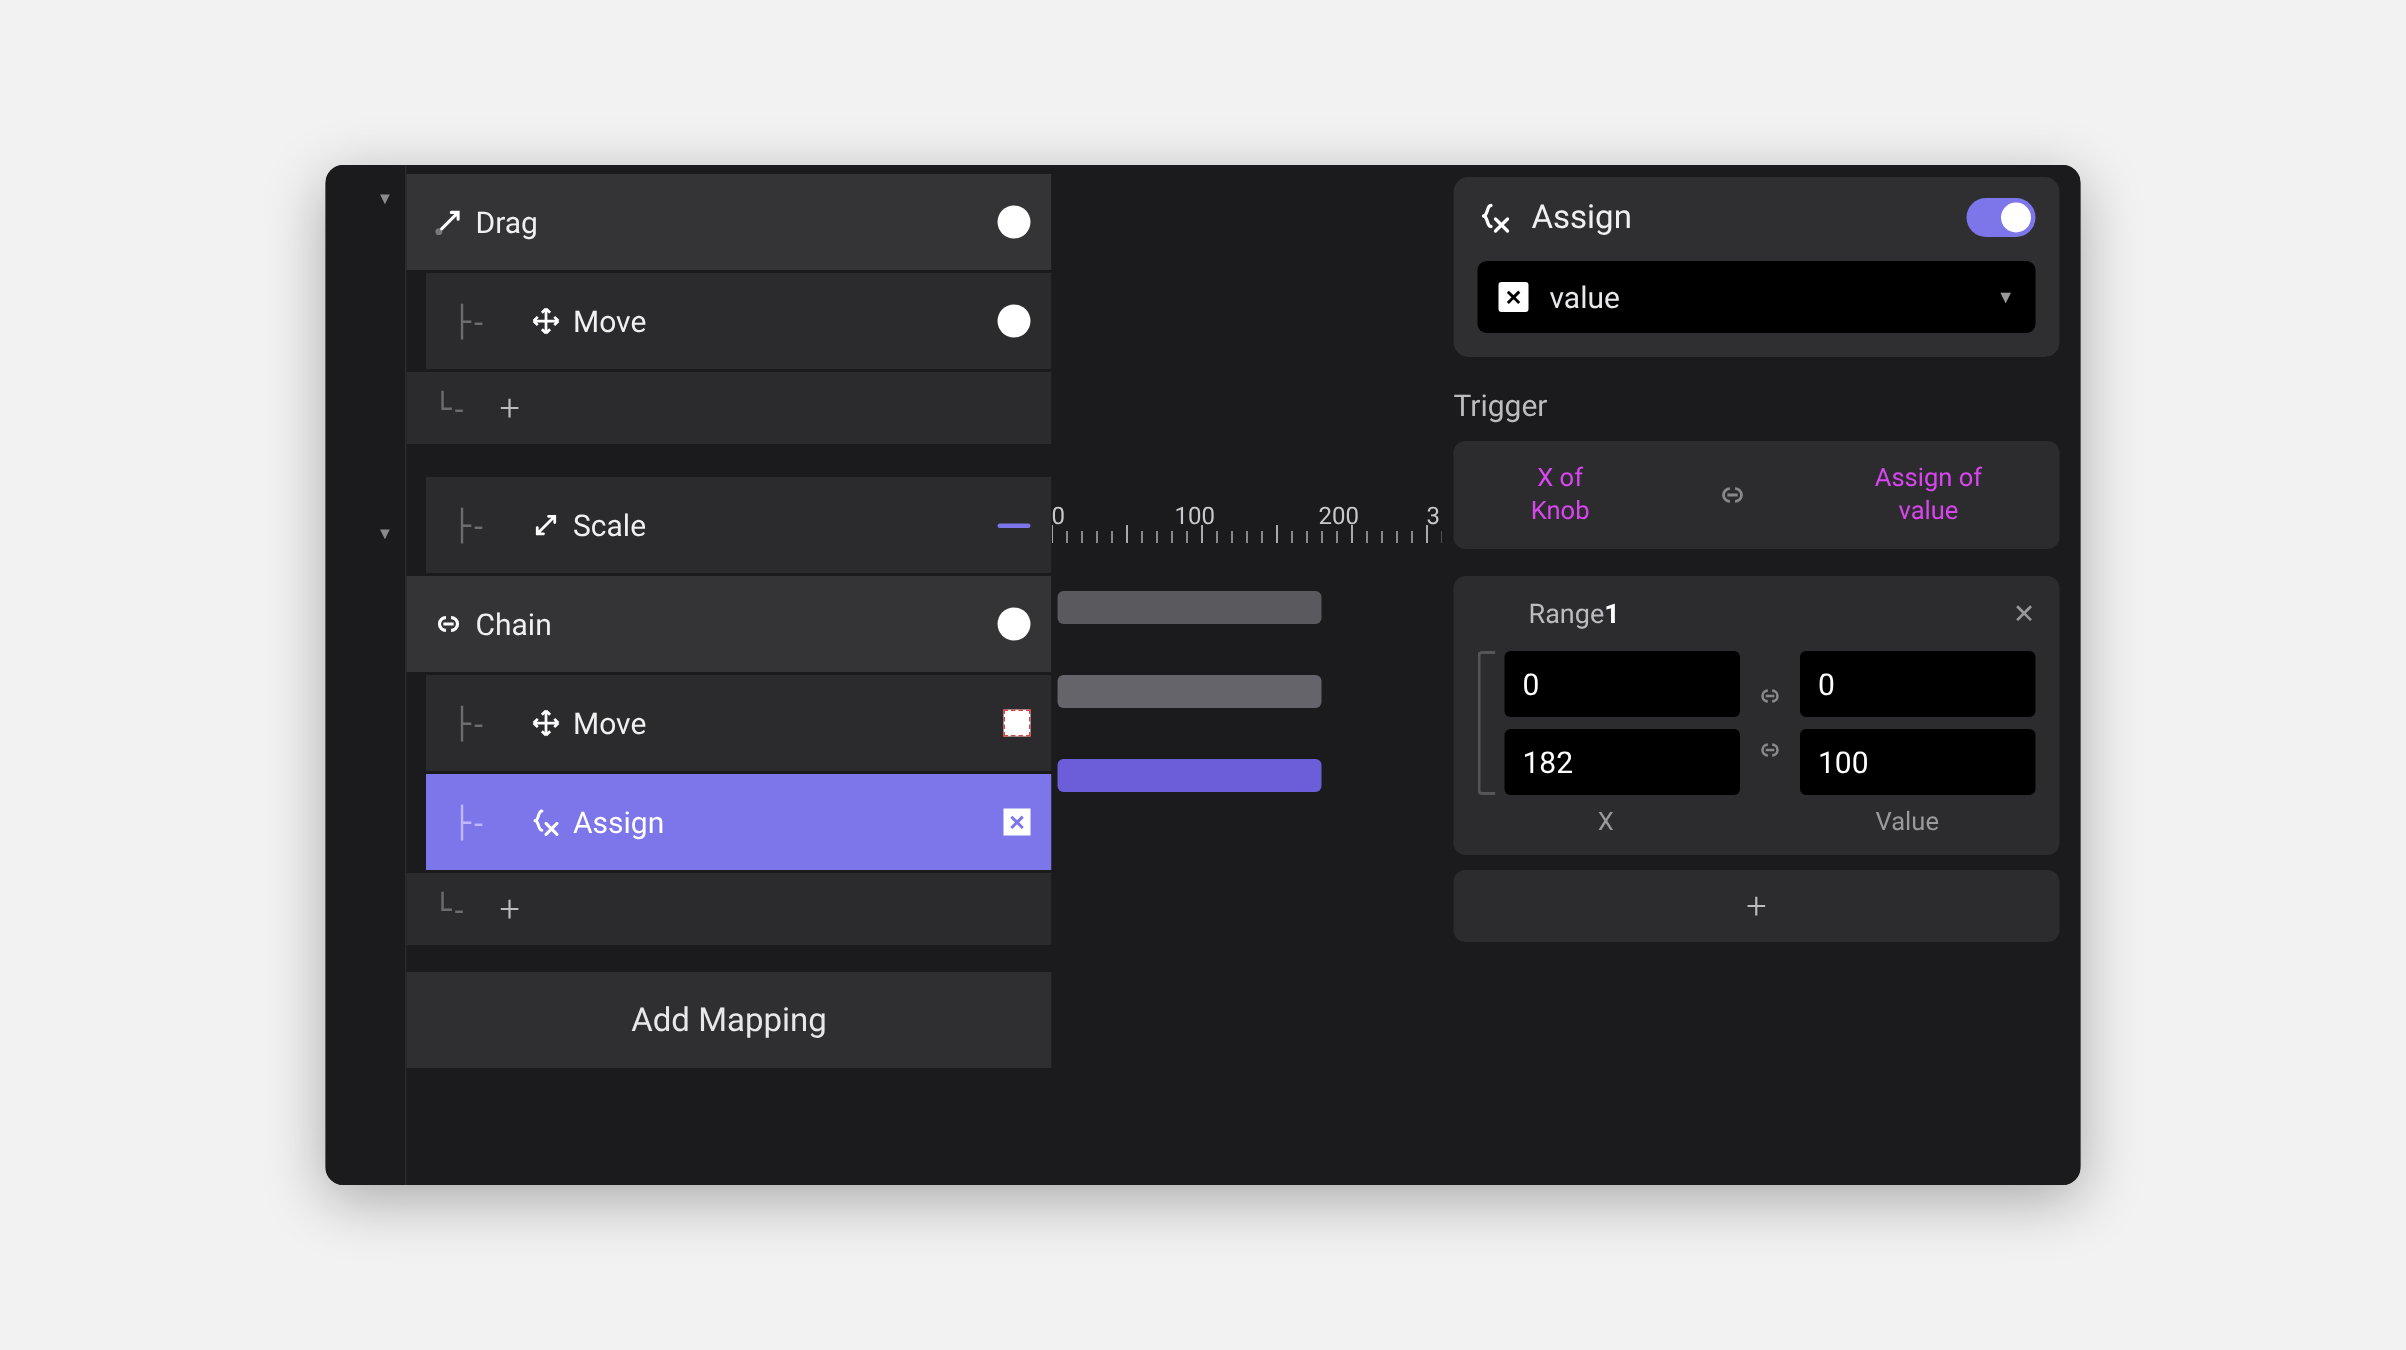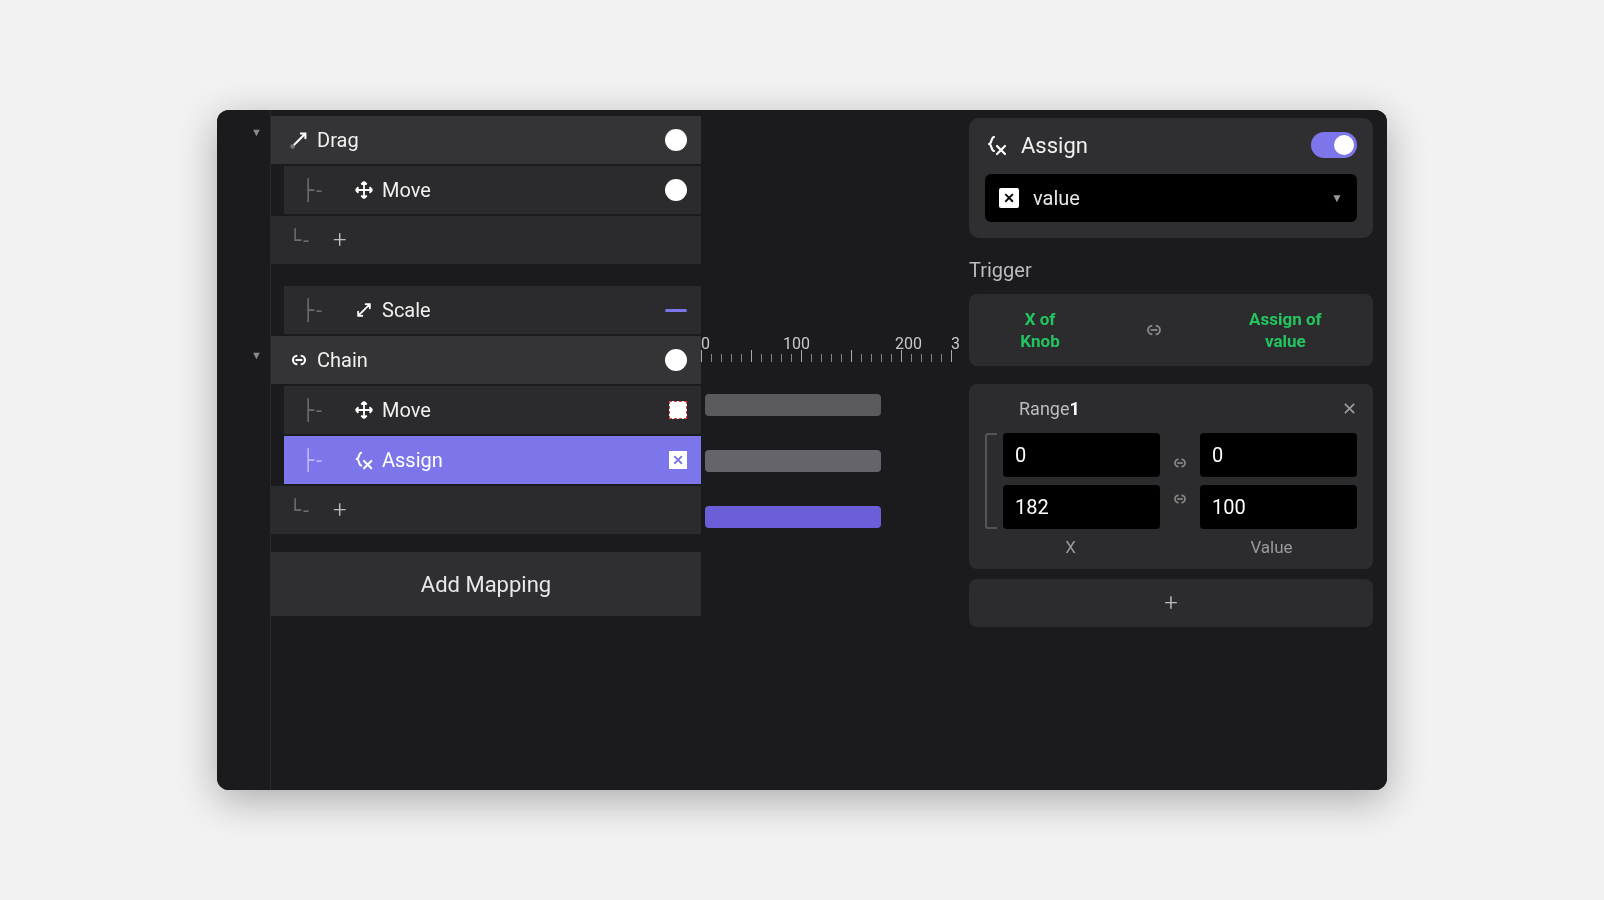--- a/index.html
+++ b/index.html
@@ -60,21 +60,21 @@
     background: #1b1b1e;
     padding: 8px 14px 10px 8px;
     display: flex;
     flex-direction: column;
   }
 
   
   .tree-row {
     display: flex;
     align-items: center;
-    height: 48px;
+    height: 64px;
     padding: 0 14px 0 10px;
     background: #343436;
     margin-bottom: 2px;
     color: #f0f0f0;
     font-size: 20px;
   }
   .tree-row.sub {
     background: #2b2b2d;
     padding-left: 18px;
     margin-left: 13px;
@@ -186,21 +186,21 @@
   }
   .value-select .chev{margin-left:auto;color:#999;font-size:12px;}
 
   .section-label{color:#bcbcc0;font-size:20px;margin-bottom:12px;}
 
   .mapping-box{
     background:#2c2c2e;border-radius:8px;padding:14px 10px;
     display:flex;align-items:center;justify-content:space-around;
     margin-bottom:18px;
   }
-  .map-col{color:#22c55e;font-size:17px;text-align:center;line-height:1.3;font-weight:bold;}
+  .map-col{color:#d946ef;font-size:17px;text-align:center;line-height:1.3;}
   .chain-icon{color:#888;}
 
   .range-box{
     background:#2c2c2e;border-radius:8px;padding:14px 16px 12px 16px;
     margin-bottom:10px;
   }
   .range-head{display:flex;align-items:center;margin-bottom:14px;color:#bcbcc0;font-size:18px;margin-left:34px;}
   .range-head .x-close{margin-left:auto;color:#999;font-size:18px;}
   .range-inputs{display:flex;gap:10px;margin-bottom:8px;align-items:center;}
   .range-bracket{width:12px;border-left:2px solid #555;border-top:2px solid #555;border-bottom:2px solid #555;align-self:stretch;margin-right:-4px;border-radius:3px 0 0 3px;}
@@ -315,21 +315,21 @@
 
       <div class="add-trigger">
         <span>Add Mapping</span>
       </div>
     </div>
 
     <div class="timeline-col">
       <div class="ruler">
         <span class="ruler-label" style="left:0px">0</span>
         <span class="ruler-label" style="left:82px">100</span>
-        <span class="ruler-label" style="left:194px">200</span>
+        <span class="ruler-label" style="left:178px">200</span>
         <span class="ruler-label" style="left:250px">3</span>
         <div class="ticks"></div>
         <div class="ticks2"></div>
       </div>
       <div style="height:16px"></div>
       <div class="tl-row">
           <div class="tl-bar gray"></div>
         </div>
       <div class="tl-row">
           <div class="tl-bar gray2"></div>

